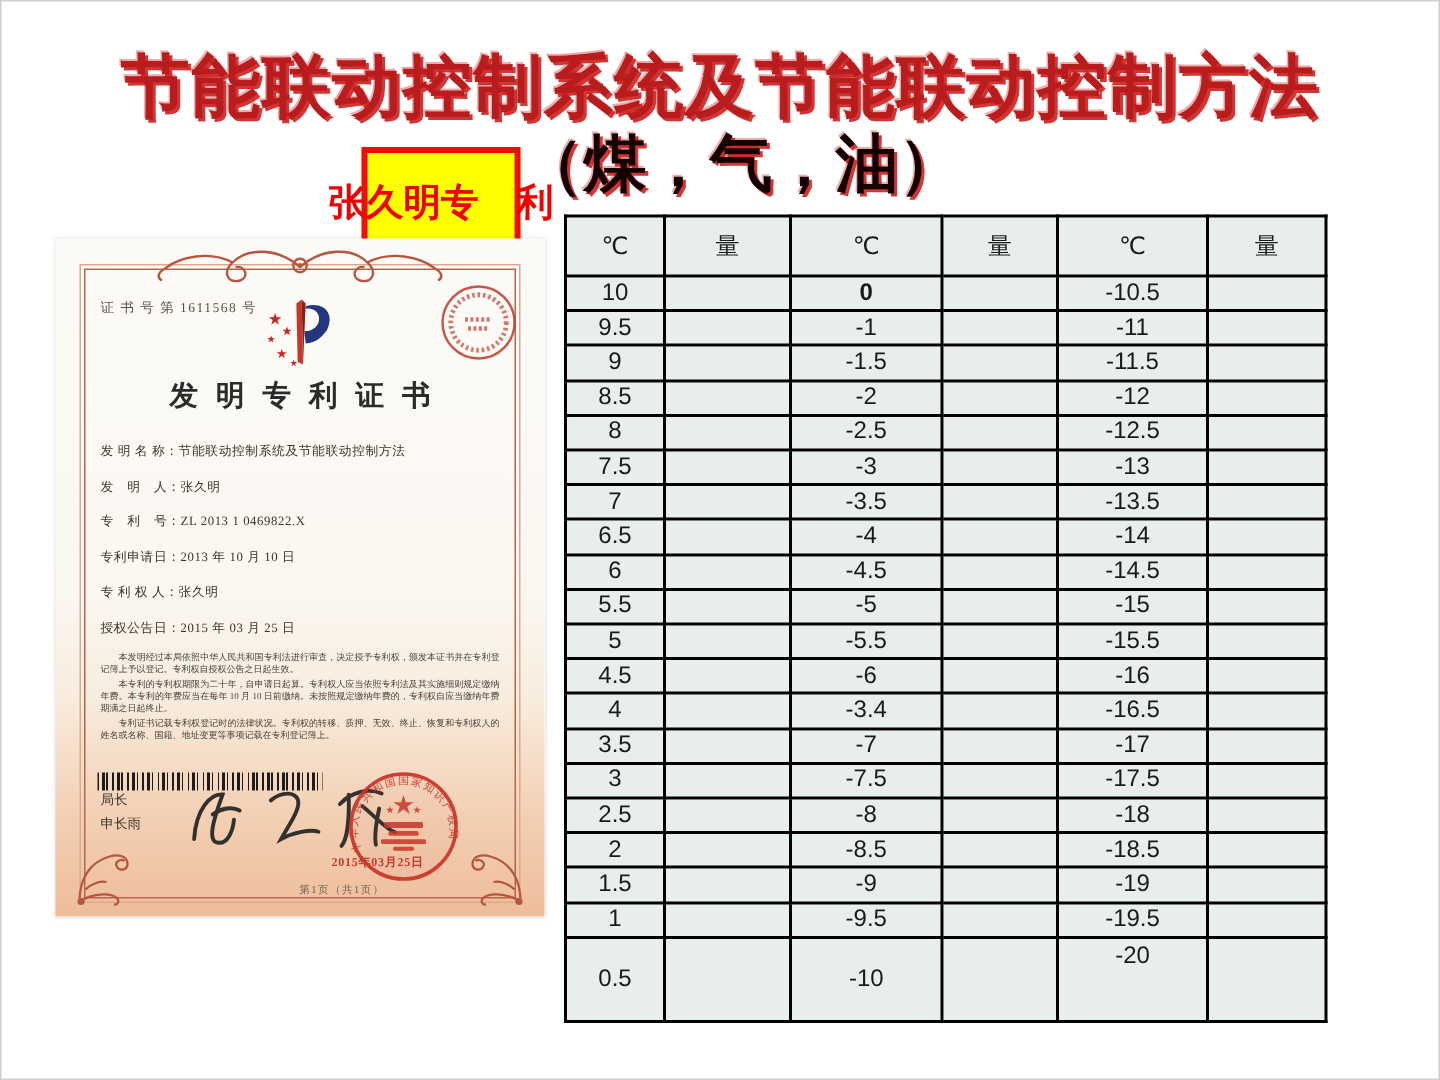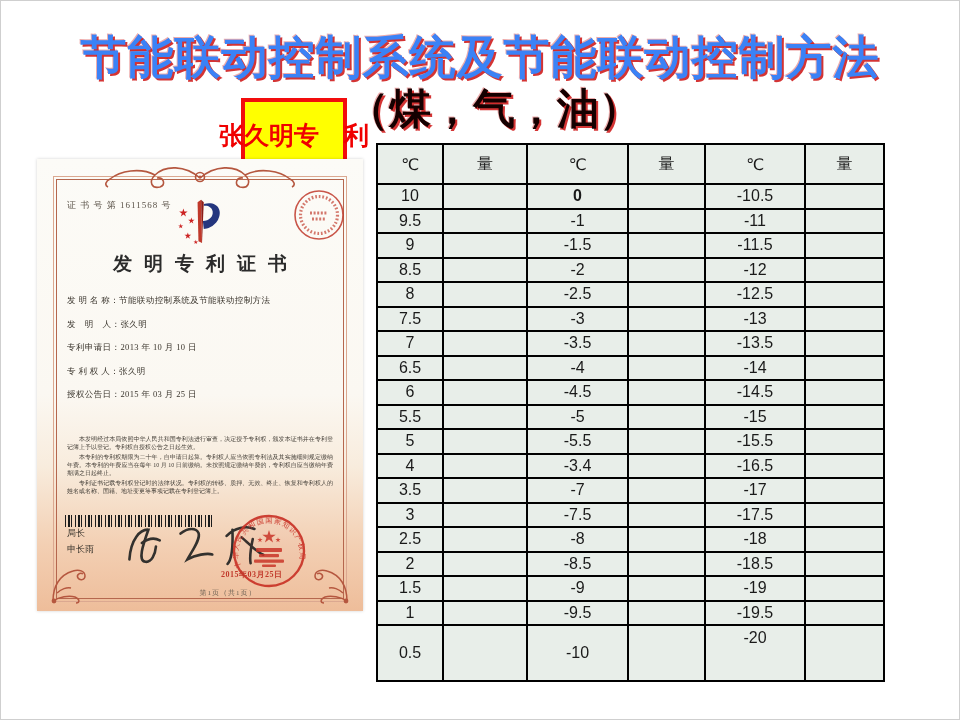--- a/index.html
+++ b/index.html
@@ -5,21 +5,21 @@
   html,body{margin:0;padding:0;background:#ffffff;}
   .slide{
     position:relative; width:960px; height:720px; background:#ffffff;
     border:1px solid #cfcfcf; box-sizing:border-box; overflow:hidden;
     font-family:"Liberation Serif","DejaVu Serif",serif;
   }
   
   .title1{
     position:absolute; left:0; top:26px; width:100%;
     text-align:center; font-size:46px; font-weight:bold; letter-spacing:1px;
-    color:#3b82f6;
+    color:#b91c1c;
     text-shadow:2px 2px 0 rgba(204,17,17,.85), -1px -1px 0 rgba(204,17,17,.35);
     white-space:nowrap;
   }
   .title2{
     position:absolute; left:0; top:80px; width:100%;
     text-align:center; font-size:42px; font-weight:bold;
     color:#150000; transform:translateX(14px);
     text-shadow:2px 2px 0 rgba(204,17,17,.85), -1px -1px 0 rgba(204,17,17,.35);
     white-space:nowrap;
   }
@@ -139,20 +139,21 @@
       <circle cx="28" cy="28" r="18.5" fill="none" stroke="#c0392b" stroke-width="3.2" stroke-dasharray="1.7 1.9" opacity=".8"></circle>
       <line x1="19" y1="26" x2="37" y2="26" stroke="#c0392b" stroke-width="3" stroke-dasharray="2 1.6" opacity=".8"></line>
       <line x1="21" y1="32" x2="35" y2="32" stroke="#c0392b" stroke-width="3" stroke-dasharray="2 1.6" opacity=".8"></line>
     </svg>
 
     <div class="cert-title">发明专利证书</div>
 
     <div class="cert-fields">
       <div class="f">发 明 名 称：节能联动控制系统及节能联动控制方法</div>
       <div class="f">发　明　人：张久明</div>
+      <div class="f">专　利　号：ZL 2013 1 0469822.X</div>
       <div class="f">专利申请日：2013 年 10 月 10 日</div>
       <div class="f">专 利 权 人：张久明</div>
       <div class="f">授权公告日：2015 年 03 月 25 日</div>
     </div>
 
     <div class="cert-paras">
       <p>本发明经过本局依照中华人民共和国专利法进行审查，决定授予专利权，颁发本证书并在专利登记簿上予以登记。专利权自授权公告之日起生效。</p>
       <p>本专利的专利权期限为二十年，自申请日起算。专利权人应当依照专利法及其实施细则规定缴纳年费。本专利的年费应当在每年 10 月 10 日前缴纳。未按照规定缴纳年费的，专利权自应当缴纳年费期满之日起终止。</p>
       <p>专利证书记载专利权登记时的法律状况。专利权的转移、质押、无效、终止、恢复和专利权人的姓名或名称、国籍、地址变更等事项记载在专利登记簿上。</p>
     </div>
@@ -316,20 +317,28 @@
         </tr>
         <tr>
           <td>5</td>
           <td></td>
           <td>-5.5</td>
           <td></td>
           <td>-15.5</td>
           <td></td>
         </tr>
         <tr>
+          <td>4.5</td>
+          <td></td>
+          <td>-6</td>
+          <td></td>
+          <td>-16</td>
+          <td></td>
+        </tr>
+        <tr>
           <td>4</td>
           <td></td>
           <td>-3.4</td>
           <td></td>
           <td>-16.5</td>
           <td></td>
         </tr>
         <tr>
           <td>3.5</td>
           <td></td>

